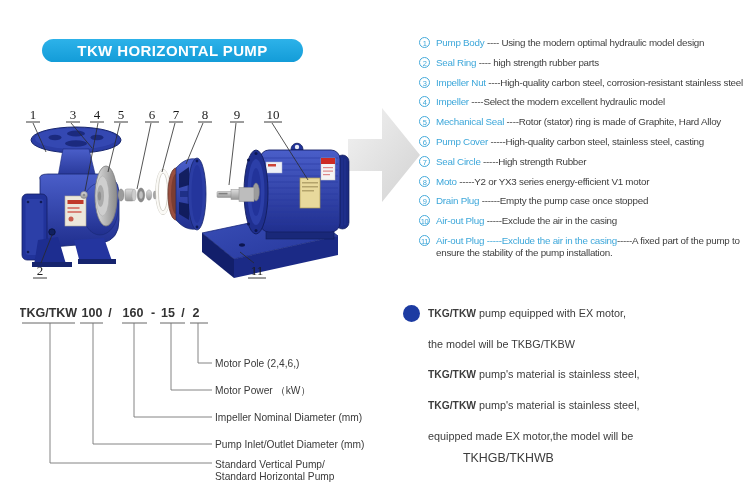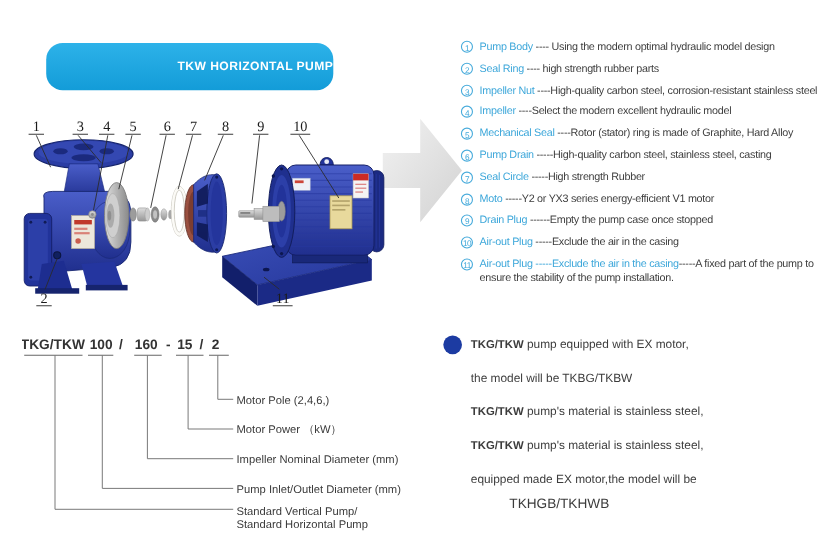--- a/index.html
+++ b/index.html
@@ -1,23 +1,23 @@
 <!DOCTYPE html>
 <html><head>
 <meta charset="utf-8">
 <style>
   html,body{margin:0;padding:0;background:#fff;}
   body{width:756px;height:500px;position:relative;overflow:hidden;
        font-family:"Liberation Sans",sans-serif;}
 
   
-  .banner{position:absolute;left:42px;top:39px;width:261px;height:43px;
+  .banner{position:absolute;left:42px;top:39px;width:261px;height:23px;
           border-radius:15px;background:linear-gradient(180deg,#2db2e9,#139cd8);
-          display:flex;align-items:center;justify-content:flex-end;
-          color:#fff;font-weight:bold;font-size:11px;letter-spacing:.4px;}
+          display:flex;align-items:center;justify-content:center;
+          color:#fff;font-weight:bold;font-size:15px;letter-spacing:.4px;}
 
   
   .parts-list{list-style:none;margin:0;padding:0;position:absolute;
               left:419px;top:37px;width:335px;}
   .parts-list li{position:relative;padding-left:17px;margin-bottom:7.4px;
                  font-size:9.8px;line-height:12.4px;letter-spacing:-.25px;
                  color:#3e3e3e;}
   .circ{position:absolute;left:0;top:0;width:11px;height:11px;
         border:1px solid #45aadb;border-radius:50%;color:#3da7da;
         font-size:7.5px;line-height:11px;text-align:center;
@@ -260,21 +260,21 @@
 
   <li>
     <span class="circ">4</span><span class="pname">Impeller</span><span class="pdesc"> ----Select the modern excellent hydraulic model</span>
   </li>
 
   <li>
     <span class="circ">5</span><span class="pname">Mechanical Seal</span><span class="pdesc"> ----Rotor (stator) ring is made of Graphite, Hard Alloy</span>
   </li>
 
   <li>
-    <span class="circ">6</span><span class="pname">Pump Drain</span><span class="pdesc"> -----High-quality carbon steel, stainless steel, casting</span>
+    <span class="circ">6</span><span class="pname">Pump Cover</span><span class="pdesc"> -----High-quality carbon steel, stainless steel, casting</span>
   </li>
 
   <li>
     <span class="circ">7</span><span class="pname">Seal Circle</span><span class="pdesc"> -----High strength Rubber</span>
   </li>
 
   <li>
     <span class="circ">8</span><span class="pname">Moto</span><span class="pdesc"> -----Y2 or YX3 series energy-efficient V1 motor</span>
   </li>
 

